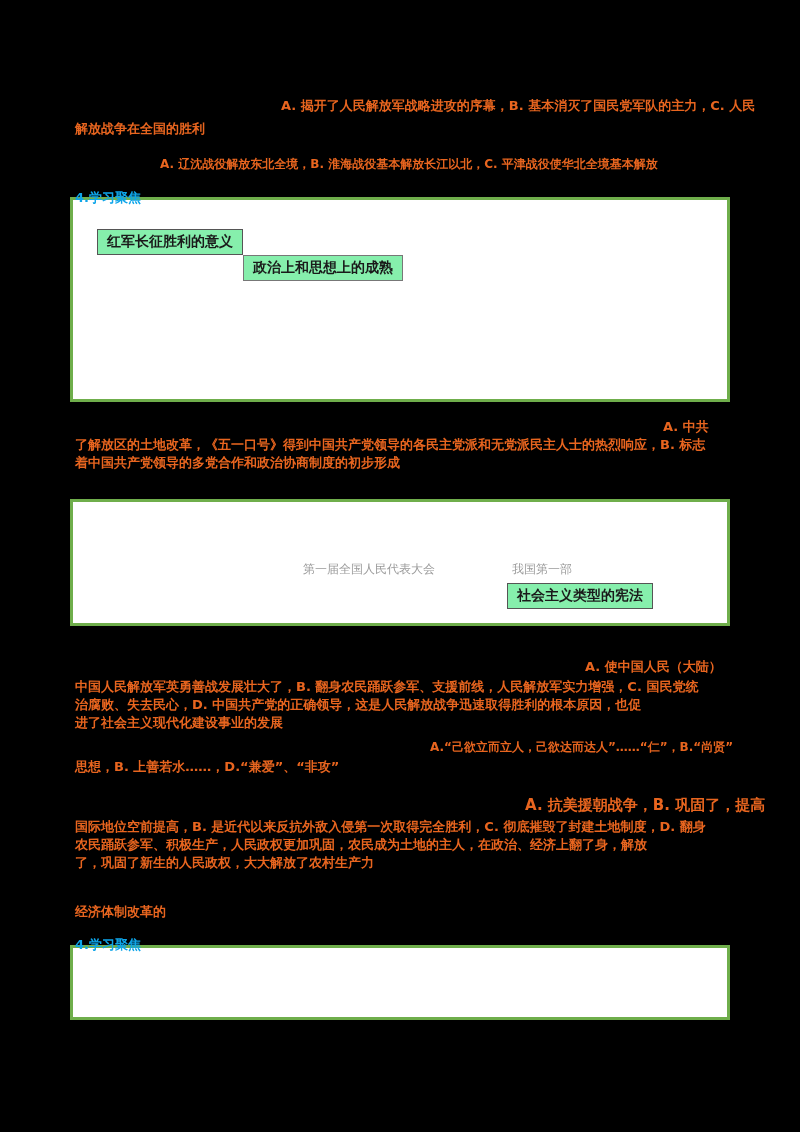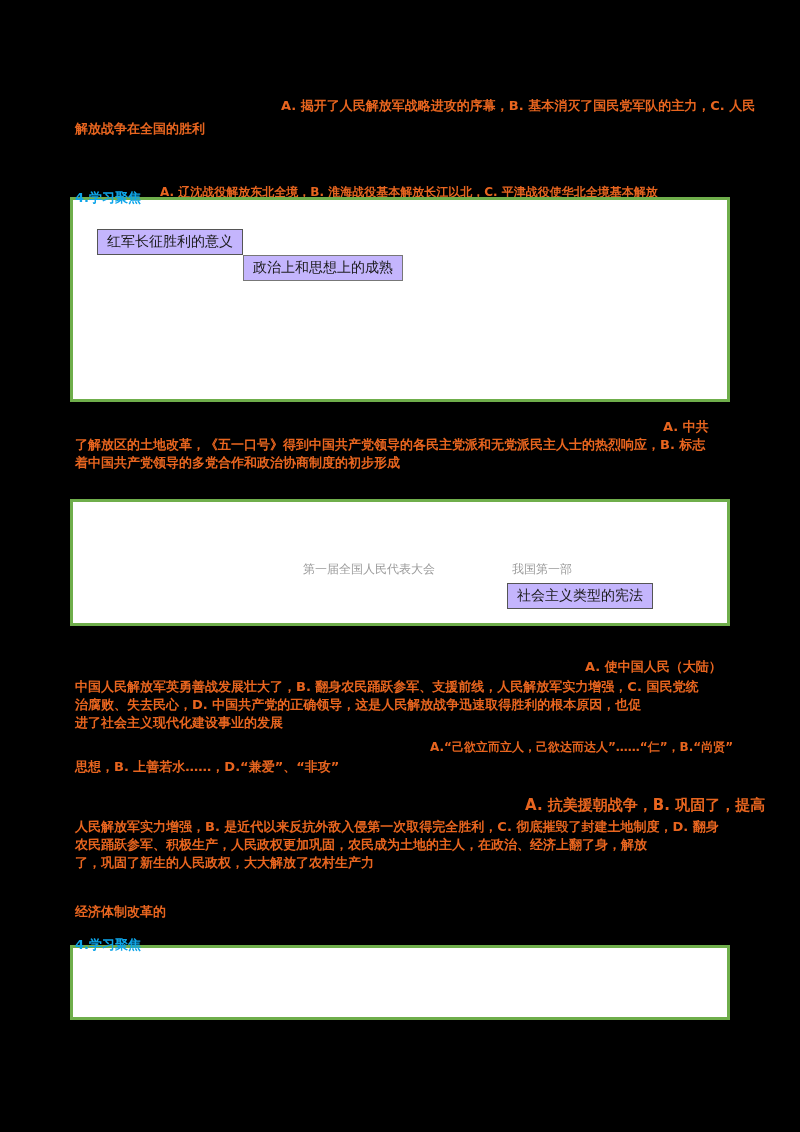--- a/index.html
+++ b/index.html
@@ -33,44 +33,45 @@
   }
   .gbox {
     position: absolute;
     background: #ffffff;
     border: 3px solid #6fae4b;
     box-sizing: border-box;
     z-index: 1;
   }
   .concept {
     position: absolute;
-    background: #c4b5fd;
+    background: #86efac;
     color: #1a1a1a;
     border: 1px solid #555;
     font-size: 14px;
     padding: 3px 9px;
     white-space: nowrap;
     z-index: 2;
+    font-weight: bold;
   }
   .hint {
     position: absolute;
     color: #9b9b9b;
     font-size: 12px;
     white-space: nowrap;
     z-index: 2;
   }
 </style>
 </head>
 <body>
 
 <div class="page">
 
   <span class="t" style="left:281px; top:98px;">A. 揭开了人民解放军战略进攻的序幕，B. 基本消灭了国民党军队的主力，C. 人民</span>
   <span class="t" style="left:75px; top:121px;">解放战争在全国的胜利</span>
-  <span class="t" style="left:160px; top:156px; font-size:12px;margin-top:28px;">A. 辽沈战役解放东北全境，B. 淮海战役基本解放长江以北，C. 平津战役使华北全境基本解放</span>
+  <span class="t" style="left:160px; top:156px; font-size:12px;">A. 辽沈战役解放东北全境，B. 淮海战役基本解放长江以北，C. 平津战役使华北全境基本解放</span>
 
   <span class="focus" style="left:75px; top:189px;">4.学习聚焦</span>
   <div class="gbox" style="left:70px; top:197px; width:660px; height:205px;"></div>
   <span class="concept" style="left:97px; top:229px;">红军长征胜利的意义</span>
   <span class="concept" style="left:243px; top:255px; border-color:#777;">政治上和思想上的成熟</span>
 
   <span class="t" style="left:663px; top:419px;">A. 中共</span>
   <span class="t" style="left:75px; top:437px;">了解放区的土地改革，《五一口号》得到中国共产党领导的各民主党派和无党派民主人士的热烈响应，B. 标志</span>
   <span class="t" style="left:75px; top:455px;">着中国共产党领导的多党合作和政治协商制度的初步形成</span>
 
@@ -81,21 +82,21 @@
 
   <span class="t" style="left:585px; top:659px;">A. 使中国人民（大陆）</span>
   <span class="t" style="left:75px; top:679px;">中国人民解放军英勇善战发展壮大了，B. 翻身农民踊跃参军、支援前线，人民解放军实力增强，C. 国民党统</span>
   <span class="t" style="left:75px; top:697px;">治腐败、失去民心，D. 中国共产党的正确领导，这是人民解放战争迅速取得胜利的根本原因，也促</span>
   <span class="t" style="left:75px; top:715px;">进了社会主义现代化建设事业的发展</span>
 
   <span class="t" style="left:430px; top:739px; font-size:12px;">A.“己欲立而立人，己欲达而达人”……“仁”，B.“尚贤”</span>
   <span class="t" style="left:75px; top:759px;">思想，B. 上善若水……，D.“兼爱”、“非攻”</span>
 
   <span class="t" style="left:525px; top:797px; font-size:15px;">A. 抗美援朝战争，B. 巩固了，提高</span>
-  <span class="t" style="left:75px; top:819px;">人民解放军实力增强，B. 是近代以来反抗外敌入侵第一次取得完全胜利，C. 彻底摧毁了封建土地制度，D. 翻身</span>
+  <span class="t" style="left:75px; top:819px;">国际地位空前提高，B. 是近代以来反抗外敌入侵第一次取得完全胜利，C. 彻底摧毁了封建土地制度，D. 翻身</span>
   <span class="t" style="left:75px; top:837px;">农民踊跃参军、积极生产，人民政权更加巩固，农民成为土地的主人，在政治、经济上翻了身，解放</span>
   <span class="t" style="left:75px; top:855px;">了，巩固了新生的人民政权，大大解放了农村生产力</span>
 
   <span class="t" style="left:75px; top:904px;">经济体制改革的</span>
 
   <span class="focus" style="left:75px; top:936px;">4.学习聚焦</span>
   <div class="gbox" style="left:70px; top:945px; width:660px; height:75px;"></div>
 
 </div>
 

